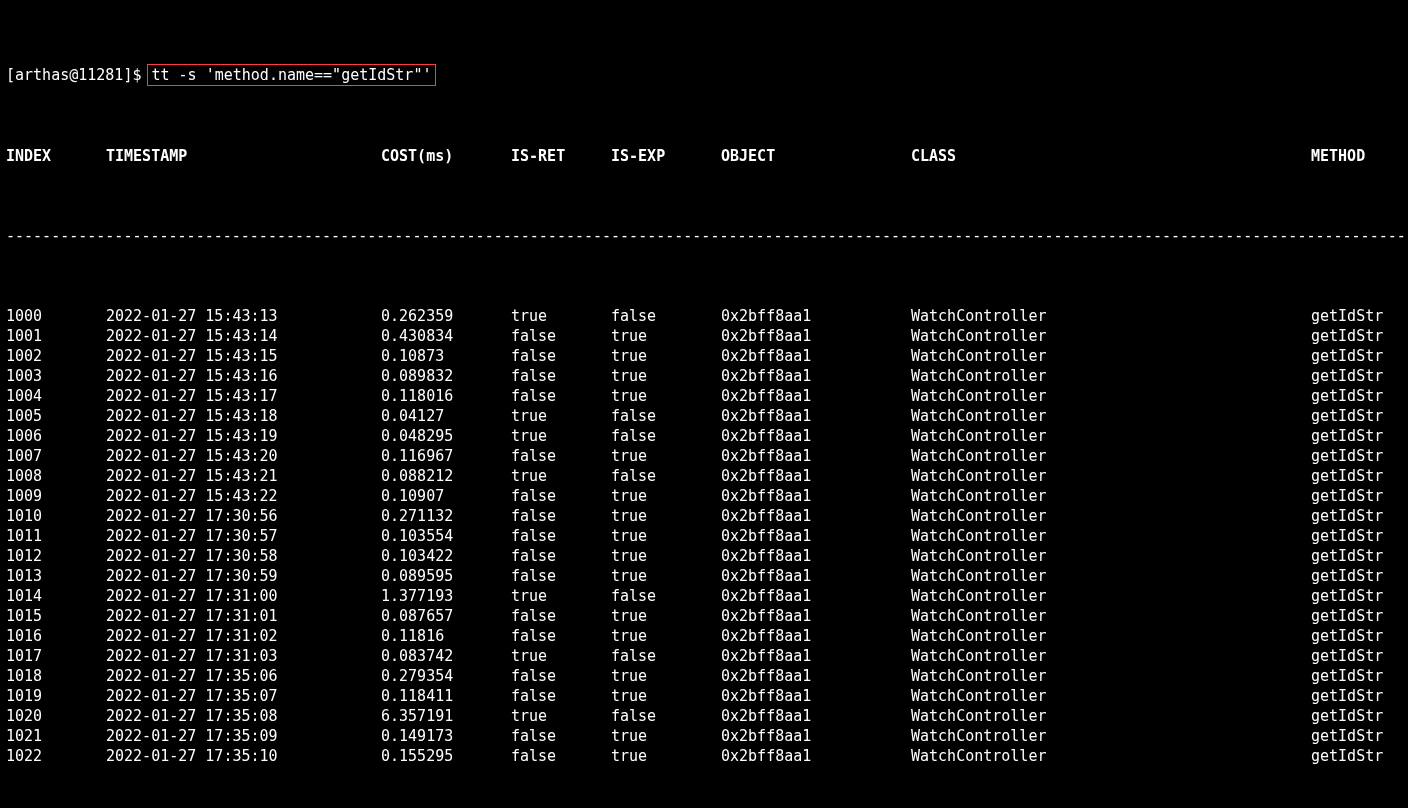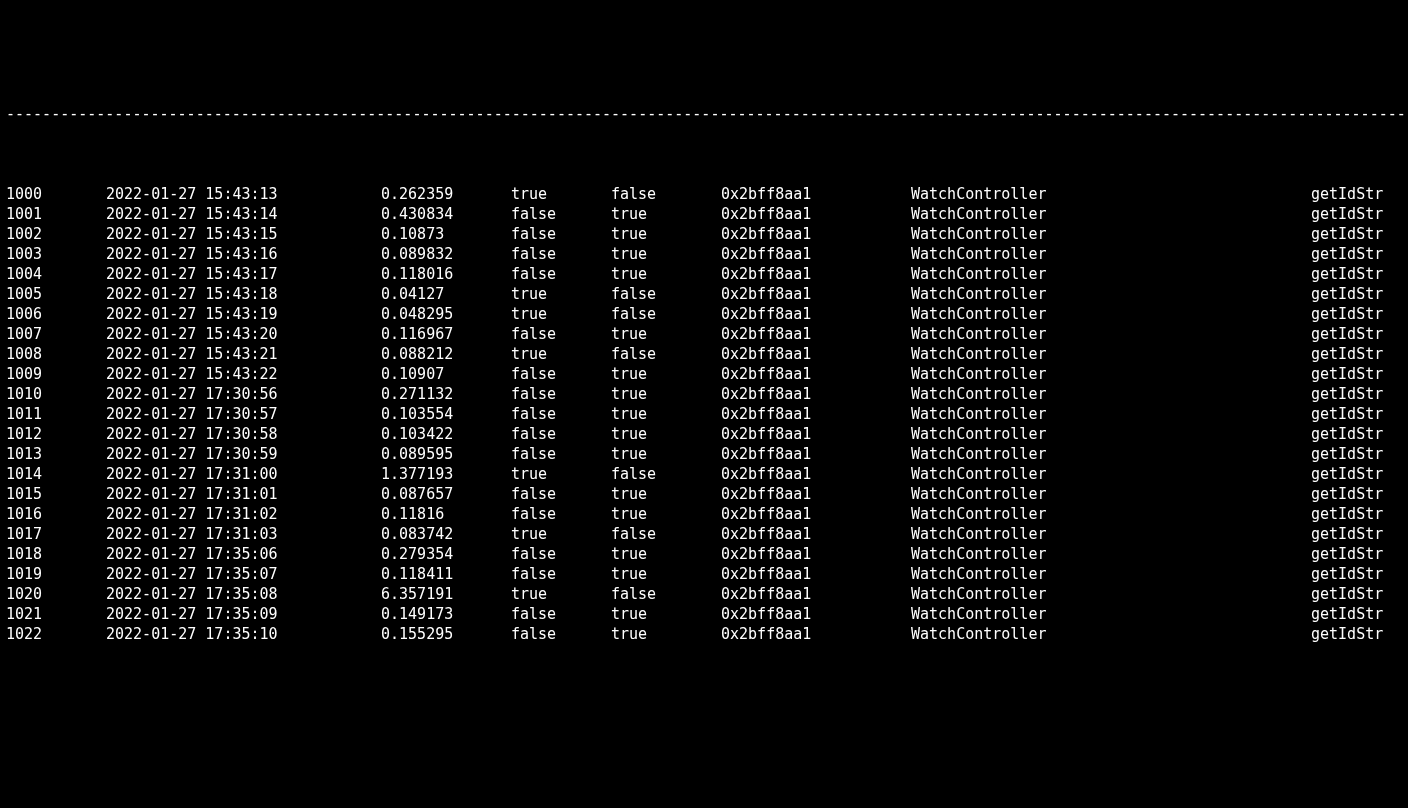--- a/index.html
+++ b/index.html
@@ -35,21 +35,32 @@
   .col-obj   { width:190px; }
   .col-class { width:400px; }
   .col-method{ flex:1; text-align:left; }
   .dash-line { letter-spacing:0; color:#fff; }
 </style>
 </head>
 <body>
 
 <div class="terminal">
 
+  <div class="prompt-line"><span>[arthas@11281]$ </span><span class="highlight-box">tt -s 'method.name=="getIdStr"'</span></div>
 
+  <div class="header-row">
+    <span class="col col-index">INDEX</span>
+    <span class="col col-ts">TIMESTAMP</span>
+    <span class="col col-cost">COST(ms)</span>
+    <span class="col col-ret">IS-RET</span>
+    <span class="col col-exp">IS-EXP</span>
+    <span class="col col-obj">OBJECT</span>
+    <span class="col col-class">CLASS</span>
+    <span class="col col-method">METHOD</span>
+  </div>
 
   <div class="dash-line">-----------------------------------------------------------------------------------------------------------------------------------------------------------</div>
 
   <div id="rows-container"><div class="table-row"><span class="col col-index">1000</span><span class="col col-ts">2022-01-27 15:43:13</span><span class="col col-cost">0.262359</span><span class="col col-ret">true</span><span class="col col-exp">false</span><span class="col col-obj">0x2bff8aa1</span><span class="col col-class">WatchController</span><span class="col col-method">getIdStr</span></div><div class="table-row"><span class="col col-index">1001</span><span class="col col-ts">2022-01-27 15:43:14</span><span class="col col-cost">0.430834</span><span class="col col-ret">false</span><span class="col col-exp">true</span><span class="col col-obj">0x2bff8aa1</span><span class="col col-class">WatchController</span><span class="col col-method">getIdStr</span></div><div class="table-row"><span class="col col-index">1002</span><span class="col col-ts">2022-01-27 15:43:15</span><span class="col col-cost">0.10873</span><span class="col col-ret">false</span><span class="col col-exp">true</span><span class="col col-obj">0x2bff8aa1</span><span class="col col-class">WatchController</span><span class="col col-method">getIdStr</span></div><div class="table-row"><span class="col col-index">1003</span><span class="col col-ts">2022-01-27 15:43:16</span><span class="col col-cost">0.089832</span><span class="col col-ret">false</span><span class="col col-exp">true</span><span class="col col-obj">0x2bff8aa1</span><span class="col col-class">WatchController</span><span class="col col-method">getIdStr</span></div><div class="table-row"><span class="col col-index">1004</span><span class="col col-ts">2022-01-27 15:43:17</span><span class="col col-cost">0.118016</span><span class="col col-ret">false</span><span class="col col-exp">true</span><span class="col col-obj">0x2bff8aa1</span><span class="col col-class">WatchController</span><span class="col col-method">getIdStr</span></div><div class="table-row"><span class="col col-index">1005</span><span class="col col-ts">2022-01-27 15:43:18</span><span class="col col-cost">0.04127</span><span class="col col-ret">true</span><span class="col col-exp">false</span><span class="col col-obj">0x2bff8aa1</span><span class="col col-class">WatchController</span><span class="col col-method">getIdStr</span></div><div class="table-row"><span class="col col-index">1006</span><span class="col col-ts">2022-01-27 15:43:19</span><span class="col col-cost">0.048295</span><span class="col col-ret">true</span><span class="col col-exp">false</span><span class="col col-obj">0x2bff8aa1</span><span class="col col-class">WatchController</span><span class="col col-method">getIdStr</span></div><div class="table-row"><span class="col col-index">1007</span><span class="col col-ts">2022-01-27 15:43:20</span><span class="col col-cost">0.116967</span><span class="col col-ret">false</span><span class="col col-exp">true</span><span class="col col-obj">0x2bff8aa1</span><span class="col col-class">WatchController</span><span class="col col-method">getIdStr</span></div><div class="table-row"><span class="col col-index">1008</span><span class="col col-ts">2022-01-27 15:43:21</span><span class="col col-cost">0.088212</span><span class="col col-ret">true</span><span class="col col-exp">false</span><span class="col col-obj">0x2bff8aa1</span><span class="col col-class">WatchController</span><span class="col col-method">getIdStr</span></div><div class="table-row"><span class="col col-index">1009</span><span class="col col-ts">2022-01-27 15:43:22</span><span class="col col-cost">0.10907</span><span class="col col-ret">false</span><span class="col col-exp">true</span><span class="col col-obj">0x2bff8aa1</span><span class="col col-class">WatchController</span><span class="col col-method">getIdStr</span></div><div class="table-row"><span class="col col-index">1010</span><span class="col col-ts">2022-01-27 17:30:56</span><span class="col col-cost">0.271132</span><span class="col col-ret">false</span><span class="col col-exp">true</span><span class="col col-obj">0x2bff8aa1</span><span class="col col-class">WatchController</span><span class="col col-method">getIdStr</span></div><div class="table-row"><span class="col col-index">1011</span><span class="col col-ts">2022-01-27 17:30:57</span><span class="col col-cost">0.103554</span><span class="col col-ret">false</span><span class="col col-exp">true</span><span class="col col-obj">0x2bff8aa1</span><span class="col col-class">WatchController</span><span class="col col-method">getIdStr</span></div><div class="table-row"><span class="col col-index">1012</span><span class="col col-ts">2022-01-27 17:30:58</span><span class="col col-cost">0.103422</span><span class="col col-ret">false</span><span class="col col-exp">true</span><span class="col col-obj">0x2bff8aa1</span><span class="col col-class">WatchController</span><span class="col col-method">getIdStr</span></div><div class="table-row"><span class="col col-index">1013</span><span class="col col-ts">2022-01-27 17:30:59</span><span class="col col-cost">0.089595</span><span class="col col-ret">false</span><span class="col col-exp">true</span><span class="col col-obj">0x2bff8aa1</span><span class="col col-class">WatchController</span><span class="col col-method">getIdStr</span></div><div class="table-row"><span class="col col-index">1014</span><span class="col col-ts">2022-01-27 17:31:00</span><span class="col col-cost">1.377193</span><span class="col col-ret">true</span><span class="col col-exp">false</span><span class="col col-obj">0x2bff8aa1</span><span class="col col-class">WatchController</span><span class="col col-method">getIdStr</span></div><div class="table-row"><span class="col col-index">1015</span><span class="col col-ts">2022-01-27 17:31:01</span><span class="col col-cost">0.087657</span><span class="col col-ret">false</span><span class="col col-exp">true</span><span class="col col-obj">0x2bff8aa1</span><span class="col col-class">WatchController</span><span class="col col-method">getIdStr</span></div><div class="table-row"><span class="col col-index">1016</span><span class="col col-ts">2022-01-27 17:31:02</span><span class="col col-cost">0.11816</span><span class="col col-ret">false</span><span class="col col-exp">true</span><span class="col col-obj">0x2bff8aa1</span><span class="col col-class">WatchController</span><span class="col col-method">getIdStr</span></div><div class="table-row"><span class="col col-index">1017</span><span class="col col-ts">2022-01-27 17:31:03</span><span class="col col-cost">0.083742</span><span class="col col-ret">true</span><span class="col col-exp">false</span><span class="col col-obj">0x2bff8aa1</span><span class="col col-class">WatchController</span><span class="col col-method">getIdStr</span></div><div class="table-row"><span class="col col-index">1018</span><span class="col col-ts">2022-01-27 17:35:06</span><span class="col col-cost">0.279354</span><span class="col col-ret">false</span><span class="col col-exp">true</span><span class="col col-obj">0x2bff8aa1</span><span class="col col-class">WatchController</span><span class="col col-method">getIdStr</span></div><div class="table-row"><span class="col col-index">1019</span><span class="col col-ts">2022-01-27 17:35:07</span><span class="col col-cost">0.118411</span><span class="col col-ret">false</span><span class="col col-exp">true</span><span class="col col-obj">0x2bff8aa1</span><span class="col col-class">WatchController</span><span class="col col-method">getIdStr</span></div><div class="table-row"><span class="col col-index">1020</span><span class="col col-ts">2022-01-27 17:35:08</span><span class="col col-cost">6.357191</span><span class="col col-ret">true</span><span class="col col-exp">false</span><span class="col col-obj">0x2bff8aa1</span><span class="col col-class">WatchController</span><span class="col col-method">getIdStr</span></div><div class="table-row"><span class="col col-index">1021</span><span class="col col-ts">2022-01-27 17:35:09</span><span class="col col-cost">0.149173</span><span class="col col-ret">false</span><span class="col col-exp">true</span><span class="col col-obj">0x2bff8aa1</span><span class="col col-class">WatchController</span><span class="col col-method">getIdStr</span></div><div class="table-row"><span class="col col-index">1022</span><span class="col col-ts">2022-01-27 17:35:10</span><span class="col col-cost">0.155295</span><span class="col col-ret">false</span><span class="col col-exp">true</span><span class="col col-obj">0x2bff8aa1</span><span class="col col-class">WatchController</span><span class="col col-method">getIdStr</span></div></div>
 
   
 
   
 
   

